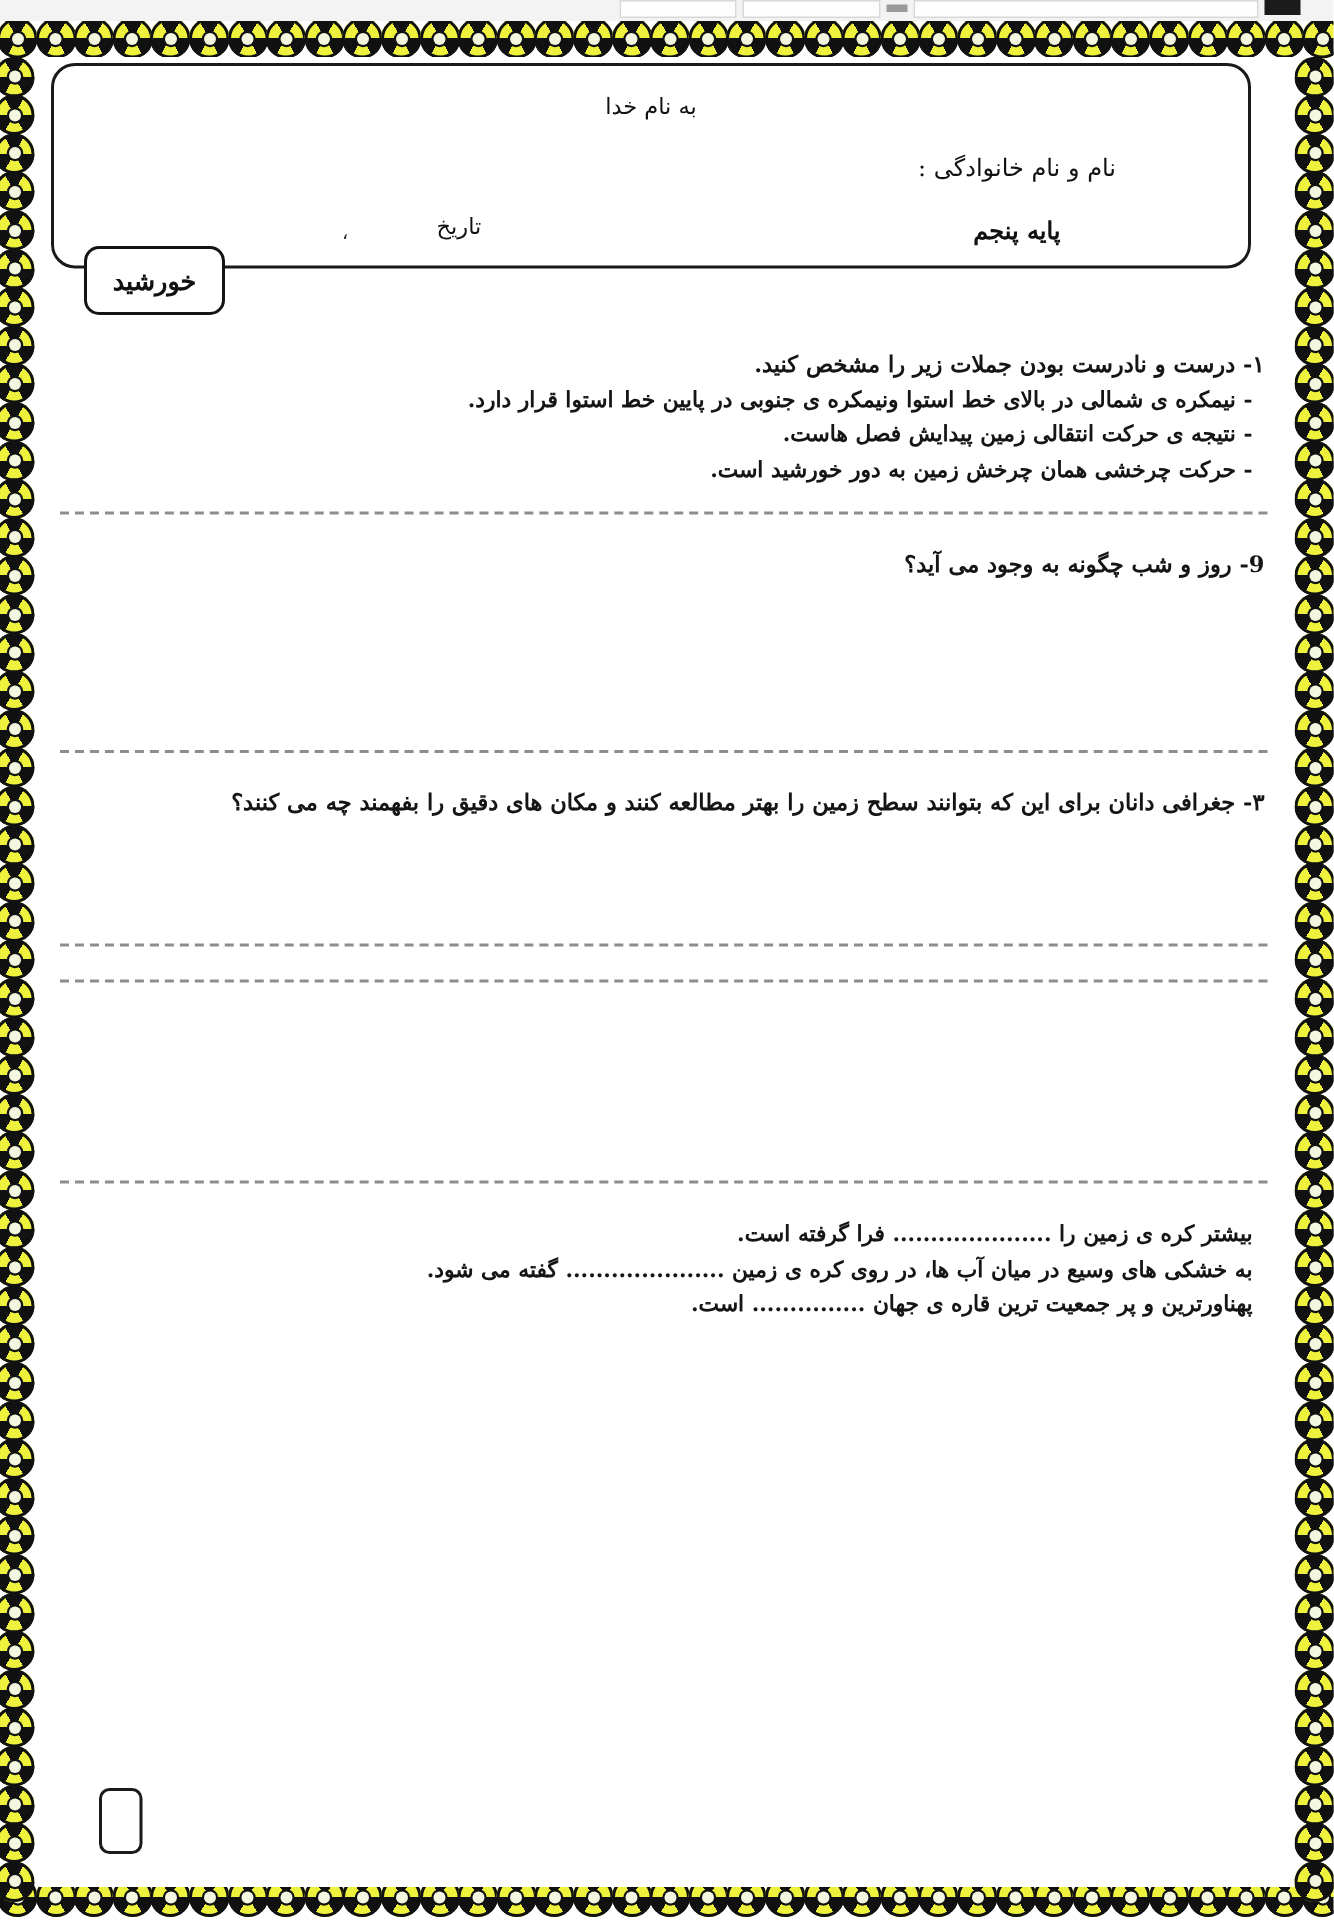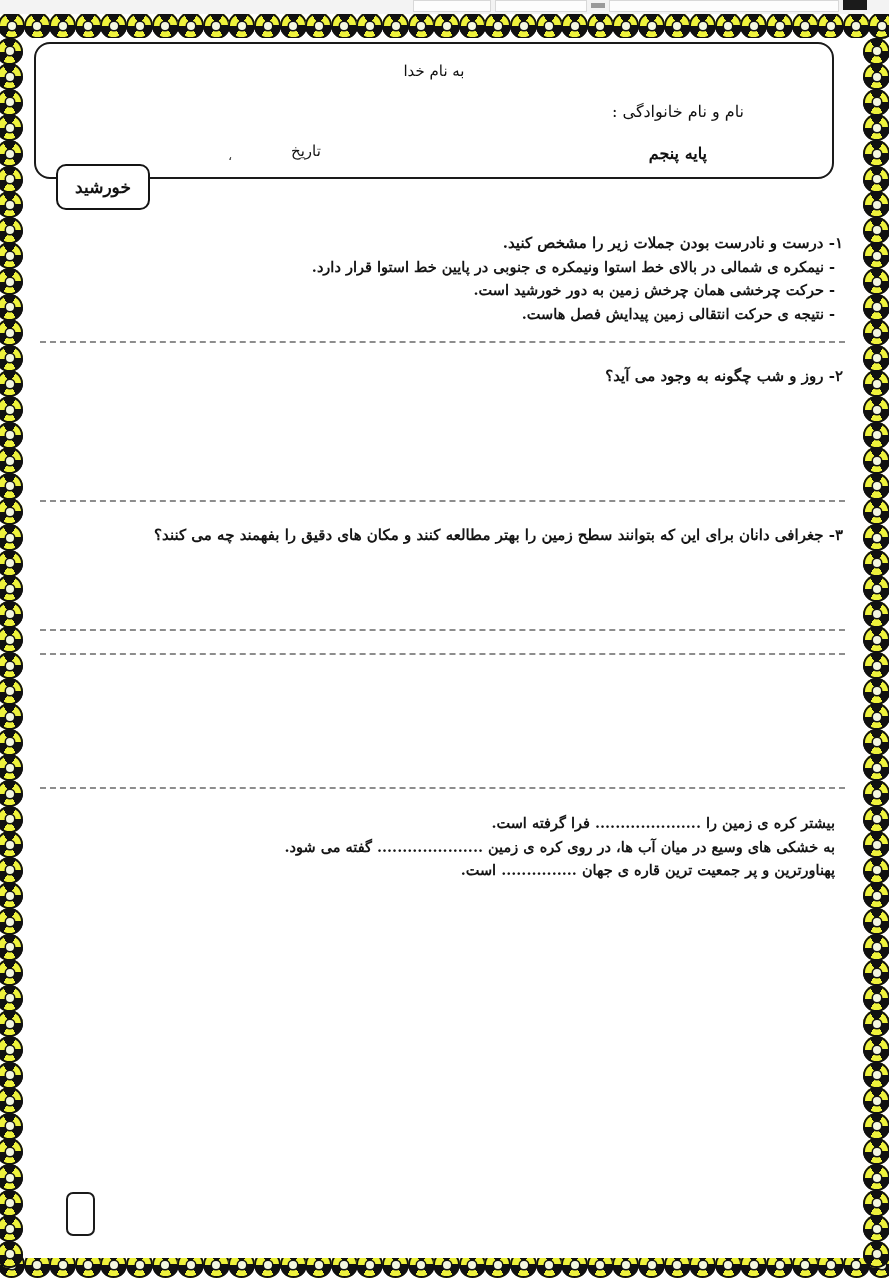--- a/index.html
+++ b/index.html
@@ -419,28 +419,28 @@
     <div class="date-line">تاریخ</div>
     <div class="date-mark">،</div>
   </div>
 
   <div class="subject-tag">خورشید</div>
 
   <div class="body" id="questions">
       <div class="q-block">
         <p class="q-text">۱- درست و نادرست بودن جملات زیر را مشخص کنید.</p>
         <p class="sub-item">- نیمکره ی شمالی در بالای خط استوا ونیمکره ی جنوبی در پایین خط استوا قرار دارد.</p>
+        <p class="sub-item">- نتیجه ی حرکت انتقالی زمین پیدایش فصل هاست.</p>
         <p class="sub-item">- حرکت چرخشی همان چرخش زمین به دور خورشید است.</p>
-        <p class="sub-item">- نتیجه ی حرکت انتقالی زمین پیدایش فصل هاست.</p>
         <div class="blank-space" style="height: 16px;"></div>
       </div>
       <hr class="divider">
       <div style="height: 22px;"></div>
       <div class="q-block">
-        <p class="q-text">۲- روز و شب چگونه به وجود می آید؟</p>
+        <p class="q-text">9- روز و شب چگونه به وجود می آید؟</p>
         <div class="blank-space" style="height: 112px;"></div>
       </div>
       <hr class="divider">
       <div style="height: 22px;"></div>
       <div class="q-block">
         <p class="q-text wrap">۳- جغرافی دانان برای این که بتوانند سطح زمین را بهتر مطالعه کنند و مکان های دقیق را بفهمند چه می کنند؟</p>
         <div class="blank-space" style="height: 82px;"></div>
       </div>
       <hr class="divider">
       <div style="height: 22px;"></div>

